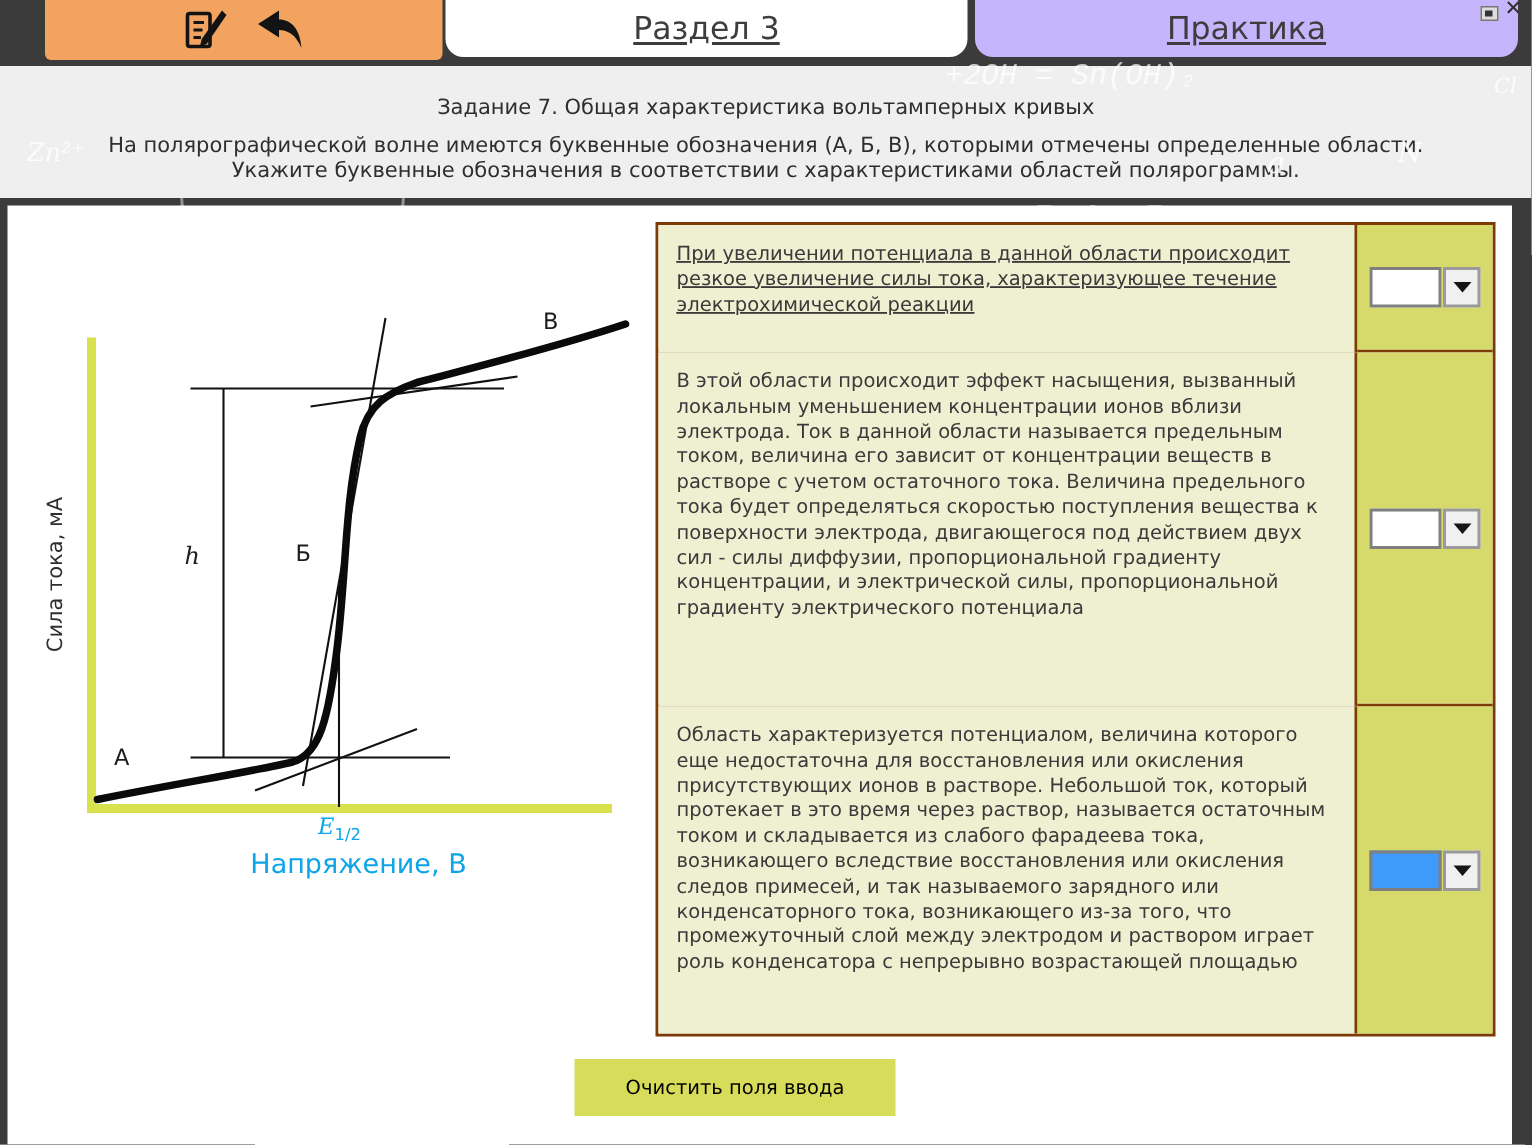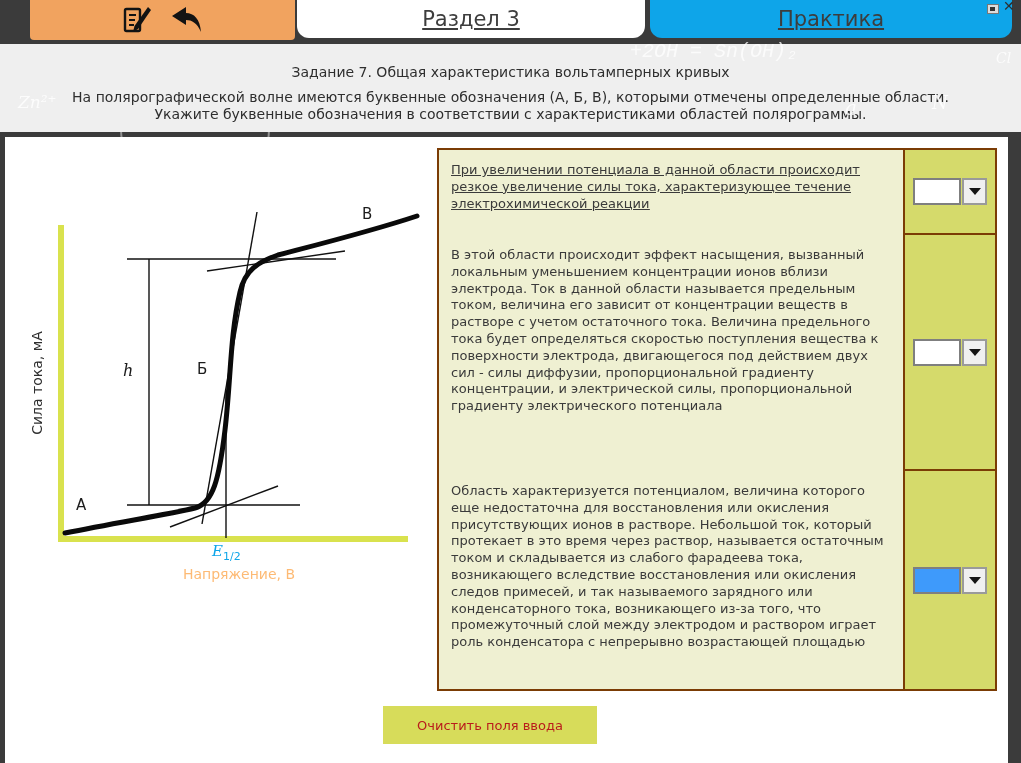--- a/index.html
+++ b/index.html
@@ -20,21 +20,21 @@
     position:absolute; left:30px; top:0; width:265px; height:40px;
     background:#F1A35F; border-radius:0 0 4px 4px;
     display:flex; align-items:center; justify-content:center; gap:18px;
   }
   .tab {
     position:absolute; top:0; height:38px; border-radius:0 0 12px 12px;
     display:flex; align-items:center; justify-content:center;
     font-size:21px; color:#3d3d3d;text-decoration:underline;
   }
   .tab-white { left:297px; width:348px; background:#ffffff; }
-  .tab-green { left:650px; width:362px; background:#0ea5e9; }
+  .tab-green { left:650px; width:362px; background:#c4b5fd; }
   .win-controls { position:absolute; left:984px; top:1px; width:36px; height:14px; z-index:30; }
   .min-btn { position:absolute; left:3px; top:3px; width:12px; height:10px;
              background:#dcdcdc; border:1px solid #777; }
   .min-btn::after { content:""; position:absolute; left:2px; top:2px; width:5px; height:4px; background:#333; }
   .close-btn { position:absolute; left:19px; top:-3px; font-size:14px; font-weight:bold; color:#2e2e2e; cursor:pointer; }
   
   .task-header {
     position:absolute; left:0; top:44px; width:1021px; height:88px;
     background:#efefef; text-align:center; color:#2e2e2e; z-index:5;
   }
@@ -45,21 +45,21 @@
     position:absolute; left:5px; top:137px; width:1003px; height:626px;
     background:#ffffff; z-index:4;
   }
   
   .figure-svg { position:absolute; left:55px; top:195px; z-index:6; }
   .fig-label { position:absolute; z-index:7; color:#1c1c1c; font-size:15px; }
   .fig-h { font-family:"DejaVu Serif","Liberation Serif",serif; font-style:italic; font-size:16px; }
   .ylabel { position:absolute; left:37px; top:383px; transform:translate(-50%,-50%) rotate(-90deg);
             font-size:14px; color:#2e2e2e; white-space:nowrap; z-index:7; }
   .xlabel { position:absolute; left:139px; top:566px; width:200px; text-align:center;
-            font-size:14px; color:#fdba74; z-index:7; }
+            font-size:18px; color:#0ea5e9; z-index:7; }
   .ehalf { position:absolute; left:212px; top:542px; font-size:15px; color:#0ea5e9; z-index:7; }
   .ehalf i { font-family:"DejaVu Serif","Liberation Serif",serif; }
   .ehalf sub { font-size:11px; }
   .fig-caption { position:absolute; left:57px; top:619px; font-size:13px; color:#2e2e2e; z-index:7; }
   
   .qtable { position:absolute; left:437px; top:148px; width:560px;
             border:2px solid #7B3C05; z-index:8; }
   .qrow { display:flex; border-bottom:2px solid #7B3C05; }
   .qrow:last-child { border-bottom:none; }
   .qtext { width:466px; background:#EFF0D2; border-right:2px solid #7B3C05;
@@ -70,21 +70,21 @@
   .combo { display:flex; height:27px; cursor:pointer; }
   .combo-field { width:48px; height:27px; background:#ffffff; border:2px solid #7f7f7f;
                  font-size:12px; color:#111; overflow:hidden; }
   .combo-field.blue { background:#3E9AFB; }
   .combo-btn { width:25px; height:27px; margin-left:1px; background:#f0f0f0;
                border:2px solid #9a9a9a; display:flex; align-items:center; justify-content:center; }
   .combo-arrow { width:0; height:0; border-left:6px solid transparent;
                  border-right:6px solid transparent; border-top:7px solid #151515; }
   
   .clear-btn { position:absolute; left:383px; top:706px; width:214px; height:38px;
-               background:#D7DC5A; border:none; font-size:13px; color:#b91c1c;
+               background:#D7DC5A; border:none; font-size:13px; color:#000000;
                font-family:"DejaVu Sans","Liberation Sans",sans-serif; cursor:pointer; z-index:9; }
 </style>
 </head>
 <body>
 
 <div class="window">
 
   <span class="doodle dark" style="left:540px; top:2px; font-size:20px;">H₃CO</span>
   <span class="doodle dark" style="left:60px; top:4px; font-size:22px;">OH</span>
   <span class="doodle light" style="left:630px; top:40px; font-size:20px; z-index:6; color:rgba(255,255,255,0.75);font-family:Liberation Mono, monospace;">+2OH = Sn(OH)₂</span>

